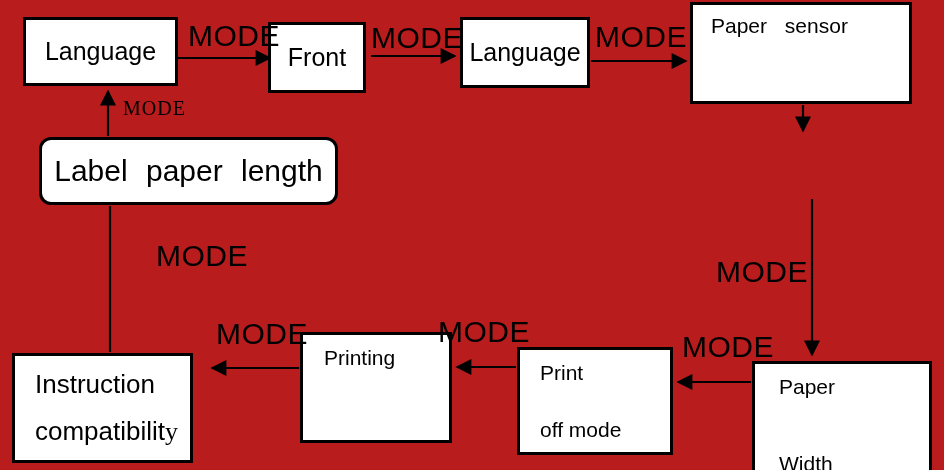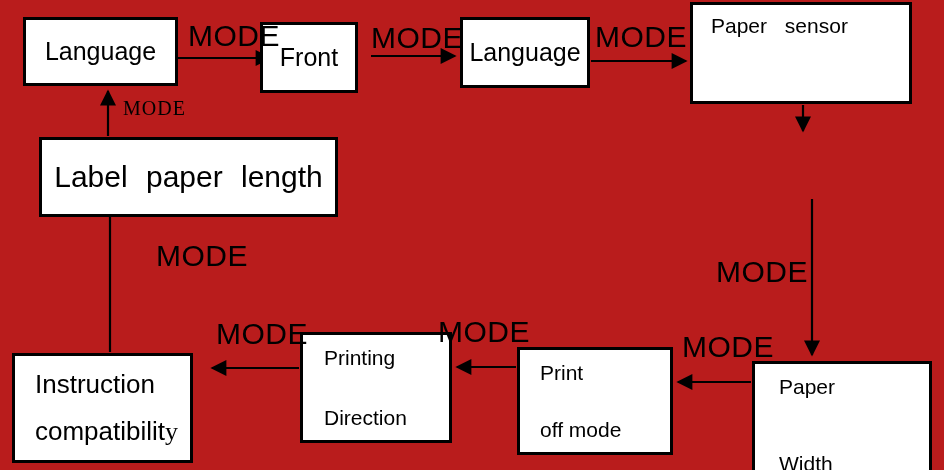--- a/index.html
+++ b/index.html
@@ -87,21 +87,21 @@
     <line x1="516" y1="367" x2="457" y2="367" stroke="#000" stroke-width="2.2" marker-end="url(#ah)"></line>
     <line x1="299" y1="368" x2="212" y2="368" stroke="#000" stroke-width="2.2" marker-end="url(#ah)"></line>
     <line x1="110" y1="206" x2="110" y2="352" stroke="#000" stroke-width="2.2"></line>
     <line x1="108" y1="136" x2="108" y2="91" stroke="#000" stroke-width="2.2" marker-end="url(#ah)"></line>
   </svg>
 
   <div class="node center fs25" style="left:23px; top:17px; width:155px; height:69px;">
     <span class="line">Language</span>
   </div>
 
-  <div class="node center fs25" style="left:260px; top:22px; width:98px; height:71px;">
+  <div class="node center fs25" style="left:268px; top:22px; width:98px; height:71px;">
     <span class="line">Front</span>
   </div>
 
   <div class="node center fs25" style="left:460px; top:17px; width:130px; height:71px;">
     <span class="line">Language</span>
   </div>
 
   <div class="node fs28 lh42 ws12" style="left:690px; top:2px; width:222px; height:102px; padding-left:18px;">
     <span class="line">Paper sensor</span>
   </div>
@@ -112,29 +112,28 @@
     <span class="line">Width</span>
   </div>
 
   <div class="node fs28 lh45" style="left:517px; top:347px; width:156px; height:108px; padding-left:20px;">
     <span class="line">Print</span>
     <span class="line">off mode</span>
   </div>
 
   <div class="node fs28 lh45" style="left:300px; top:332px; width:152px; height:111px; padding-left:21px;">
     <span class="line">Printing</span>
-    <span class="line">Direction</span>
   </div>
 
   <div class="node fs26 lh47" style="left:12px; top:353px; width:181px; height:110px; padding-left:20px;">
     <span class="line">Instruction</span>
     <span class="line"><span>compatibilit</span><span class="serif-tail">y</span></span>
   </div>
 
-  <div class="node center fs30 ws10" style="left:39px; top:137px; width:299px; height:80px;">
+  <div class="node center fs30 ws10" style="left:39px; top:137px; width:299px; height:68px;border-radius:12px;">
     <span class="line">Label paper length</span>
   </div>
 
   <span class="mode" style="left:188px; top:21px;">MODE</span>
   <span class="mode" style="left:371px; top:23px;">MODE</span>
   <span class="mode" style="left:595px; top:22px;">MODE</span>
   <span class="mode" style="left:716px; top:257px;">MODE</span>
   <span class="mode" style="left:682px; top:332px;">MODE</span>
   <span class="mode" style="left:438px; top:317px;">MODE</span>
   <span class="mode" style="left:216px; top:319px;">MODE</span>

